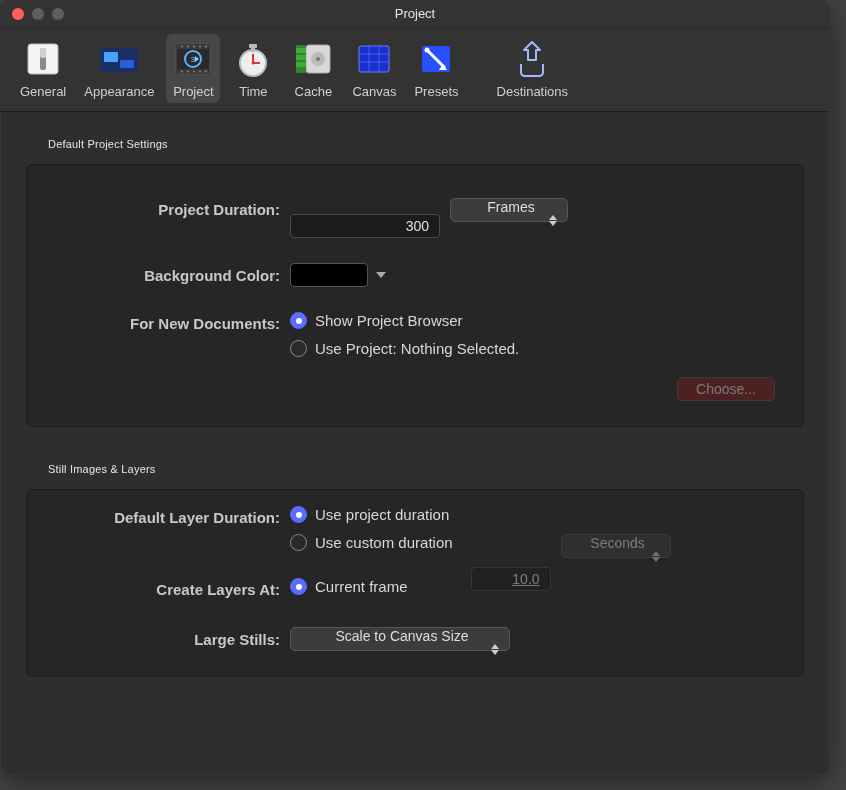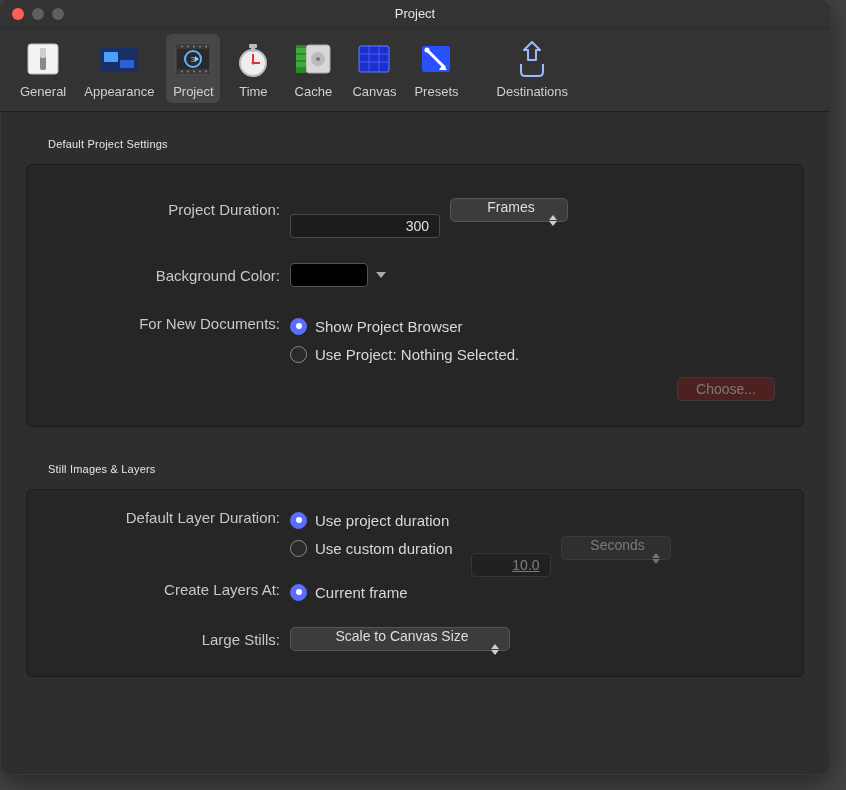--- a/index.html
+++ b/index.html
@@ -62,21 +62,21 @@
     margin: 0 0 14px 22px;
   }
   .panel {
     background:#262626; border:1px solid #1c1c1c; border-radius:6px;
     padding:16px 18px 16px 18px;
   }
   .row {
     display:flex; align-items:center; min-height:30px; margin-bottom:6px;
   }
   .row .labelcol {
-    width:245px; text-align:right; padding-right:10px; color:#c8c8c8; font-size:15px;
+    width:245px; text-align:right; padding-right:10px; color:#c8c8c8; font-size:15px;font-weight:bold;
   }
   .row .ctrlcol { display:flex; align-items:center; flex-wrap:wrap; gap:0; }
 
   .numfield {
     width:150px; height:24px; background:#1c1c1c; border:1px solid #4a4a4a;
     border-radius:4px; color:#e0e0e0; text-align:right; padding:0 10px;
     font-size:14px; outline:none;margin-top:33px;
   }
   .select {
     height:24px; background:#3c3c3c; border:1px solid #555; border-radius:5px;
@@ -99,21 +99,21 @@
   .radio {
     width:17px; height:17px; border-radius:50%; border:1.5px solid #8a8a8a;
     margin-right:8px; display:inline-flex; align-items:center; justify-content:center;
     background:#2a2a2a;
   }
   .radio.checked { border-color:#5a6dff; background:#5a6dff; }
   .radio.checked::after {
     content:""; width:6px; height:6px; border-radius:50%; background:#fff;
   }
   .radiolabel { color:#d8d8d8; font-size:15px; }
-  .subrow { display:flex; align-items:center; height:28px; }
+  .subrow { display:flex; height:28px; }
 
   .btn {
     background:#7f1d1d; border:1px solid #555; border-radius:5px;
     color:#ddd; font-size:14px; height:24px; padding:0 18px;
     display:inline-flex; align-items:center;
   }
   .btn.disabled { opacity:0.45; }
 
   .numfield.disabled { opacity:0.45;text-decoration:underline; }
 

